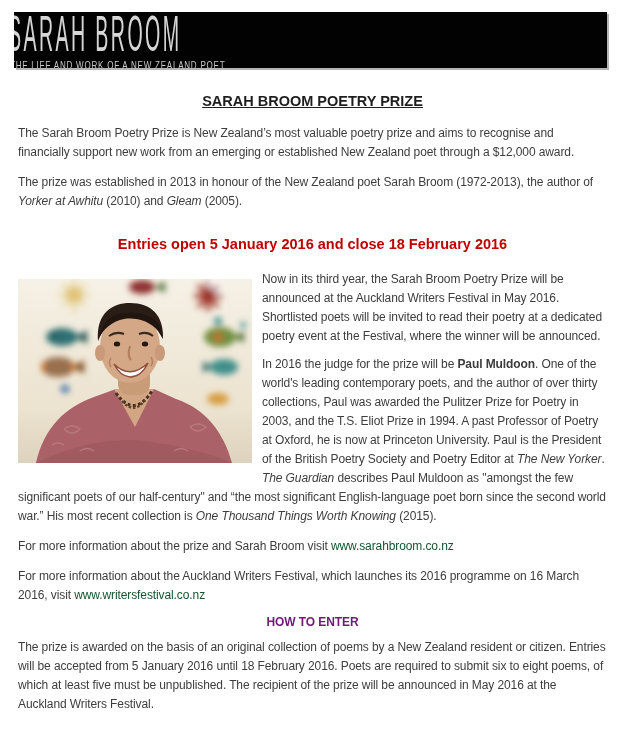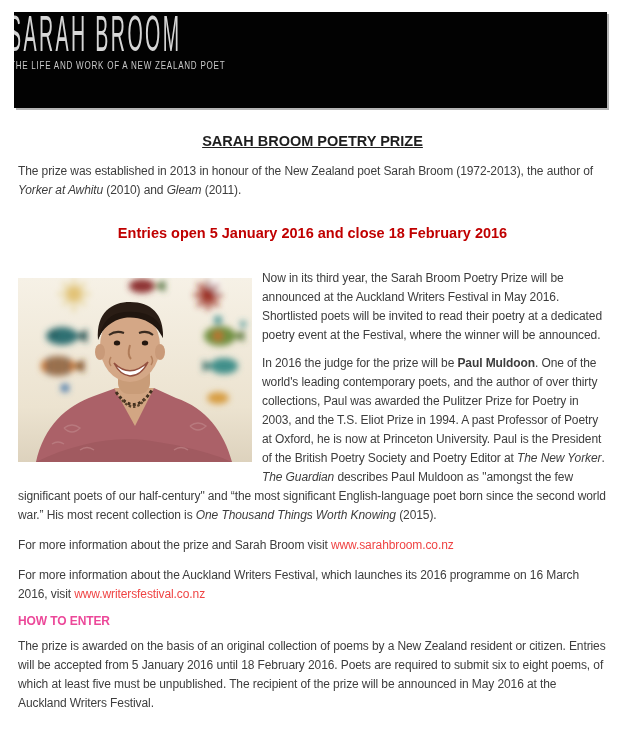--- a/index.html
+++ b/index.html
@@ -2,21 +2,21 @@
 <html><head>
 <meta charset="utf-8">
 <style>
   html,body{margin:0;padding:0;}
   body{
     width:625px;height:737px;overflow:hidden;background:#ffffff;
     font-family:"Liberation Sans",sans-serif;color:#3d3d3d;
   }
   
   .banner{
-    position:relative;margin:12px 0 0 14px;width:593px;height:96px;
+    position:relative;margin:12px 0 0 14px;width:593px;height:56px;
     background:#020202;overflow:hidden;box-shadow:2px 2px 0 #b5b5b5;
   }
   .logo-title{
     position:absolute;left:-6px;top:-7px;white-space:nowrap;
     font-size:49px;font-weight:400;letter-spacing:6px;color:#d6d6d6;
     transform:scale(0.40,1.02);transform-origin:0 0;
   }
   .logo-subtitle{
     position:absolute;left:-4px;top:47px;white-space:nowrap;
     font-size:13px;font-weight:400;letter-spacing:1.2px;color:#c9c9c9;
@@ -35,47 +35,48 @@
   p.intro{margin-top:13px;}
   h2.entries{
     margin:24px 0 0;text-align:center;
     font-size:14.5px;line-height:19px;font-weight:bold;color:#c00000;
   }
   .article-flow{overflow:visible;}
   .photo{
     float:left;width:234px;height:184px;margin:9px 10px 10px 0;
   }
   .photo svg{display:block;}
-  p.third-year{margin-top:26px;}
+  p.third-year{margin-top:16px;}
   p.judge{margin-top:9px;}
   h3.how-to{
     margin:8px 0 0;font-size:12px;line-height:19px;
-    font-weight:bold;color:#ec4899;letter-spacing:-0.1px;
+    font-weight:bold;color:#701a75;letter-spacing:-0.1px;text-align:center;
   }
   p.last{margin-top:6px;}
-  a.red-link{color:#ef4444;text-decoration:none;cursor:pointer;}
+  a.red-link{color:#14532d;text-decoration:none;cursor:pointer;}
   em{font-style:italic;}
   strong{font-weight:bold;text-align:right;}
 </style>
 </head>
 <body>
 
 <div class="page">
 
   <header class="banner">
     <div class="logo-title">SARAH BROOM</div>
     <div class="logo-subtitle">THE LIFE AND WORK OF A NEW ZEALAND POET</div>
   </header>
 
   <main class="content">
 
     <h1 class="doc-title">SARAH BROOM POETRY PRIZE</h1>
 
+    <p class="intro">The Sarah Broom Poetry Prize is New Zealand’s most valuable poetry prize and aims to recognise and financially support new work from an emerging or established New Zealand poet through a $12,000 award.</p>
 
-    <p><span>The prize was established in 2013 in honour of the New Zealand poet Sarah Broom (1972-2013), the author of </span><em>Yorker at Awhitu</em><span> (2010) and </span><em>Gleam</em><span> (2011).</span></p>
+    <p><span>The prize was established in 2013 in honour of the New Zealand poet Sarah Broom (1972-2013), the author of </span><em>Yorker at Awhitu</em><span> (2010) and </span><em>Gleam</em><span> (2005).</span></p>
 
     <h2 class="entries">Entries open 5 January 2016 and close 18 February 2016</h2>
 
     <div class="article-flow">
 
       <div class="photo">
         <svg width="234" height="184" viewBox="0 0 234 184" xmlns="http://www.w3.org/2000/svg">
           <defs>
             <filter id="pblur" x="-20%" y="-20%" width="140%" height="140%">
               <feGaussianBlur stdDeviation="3.2"></feGaussianBlur>

